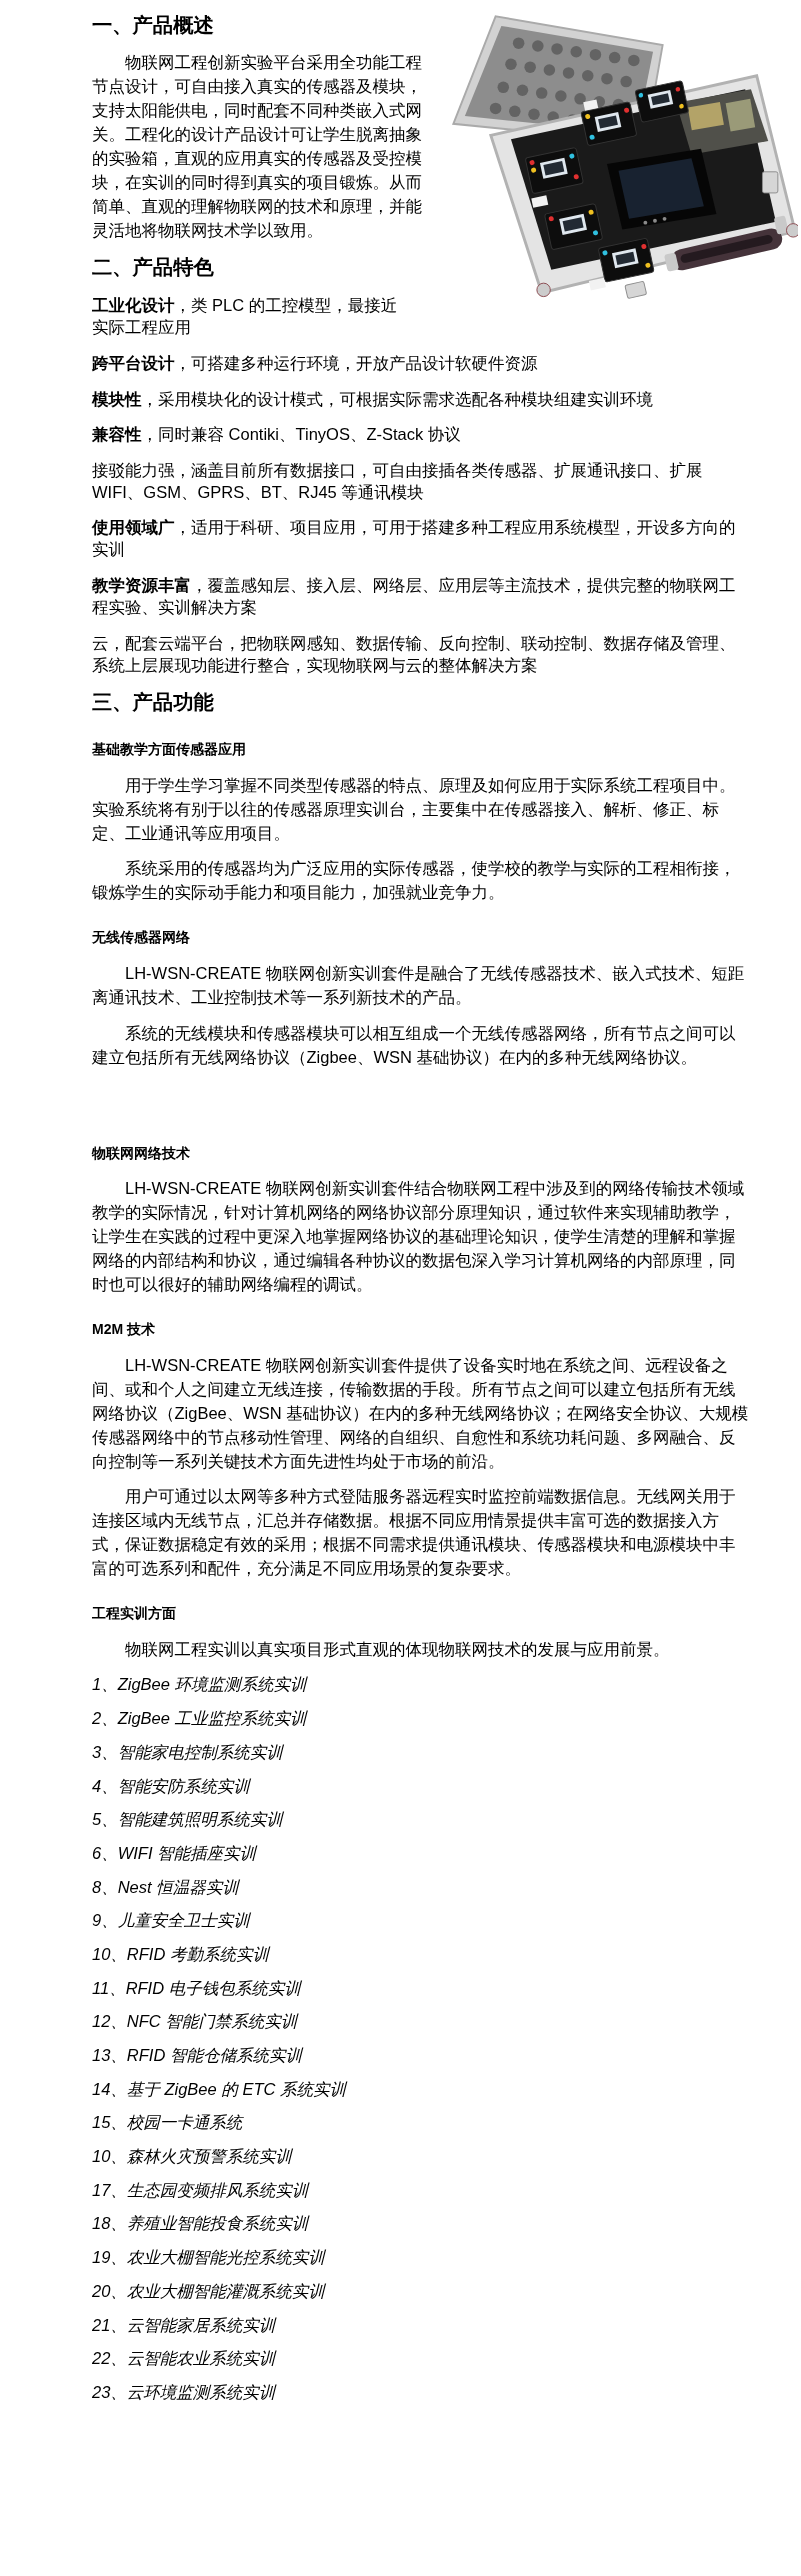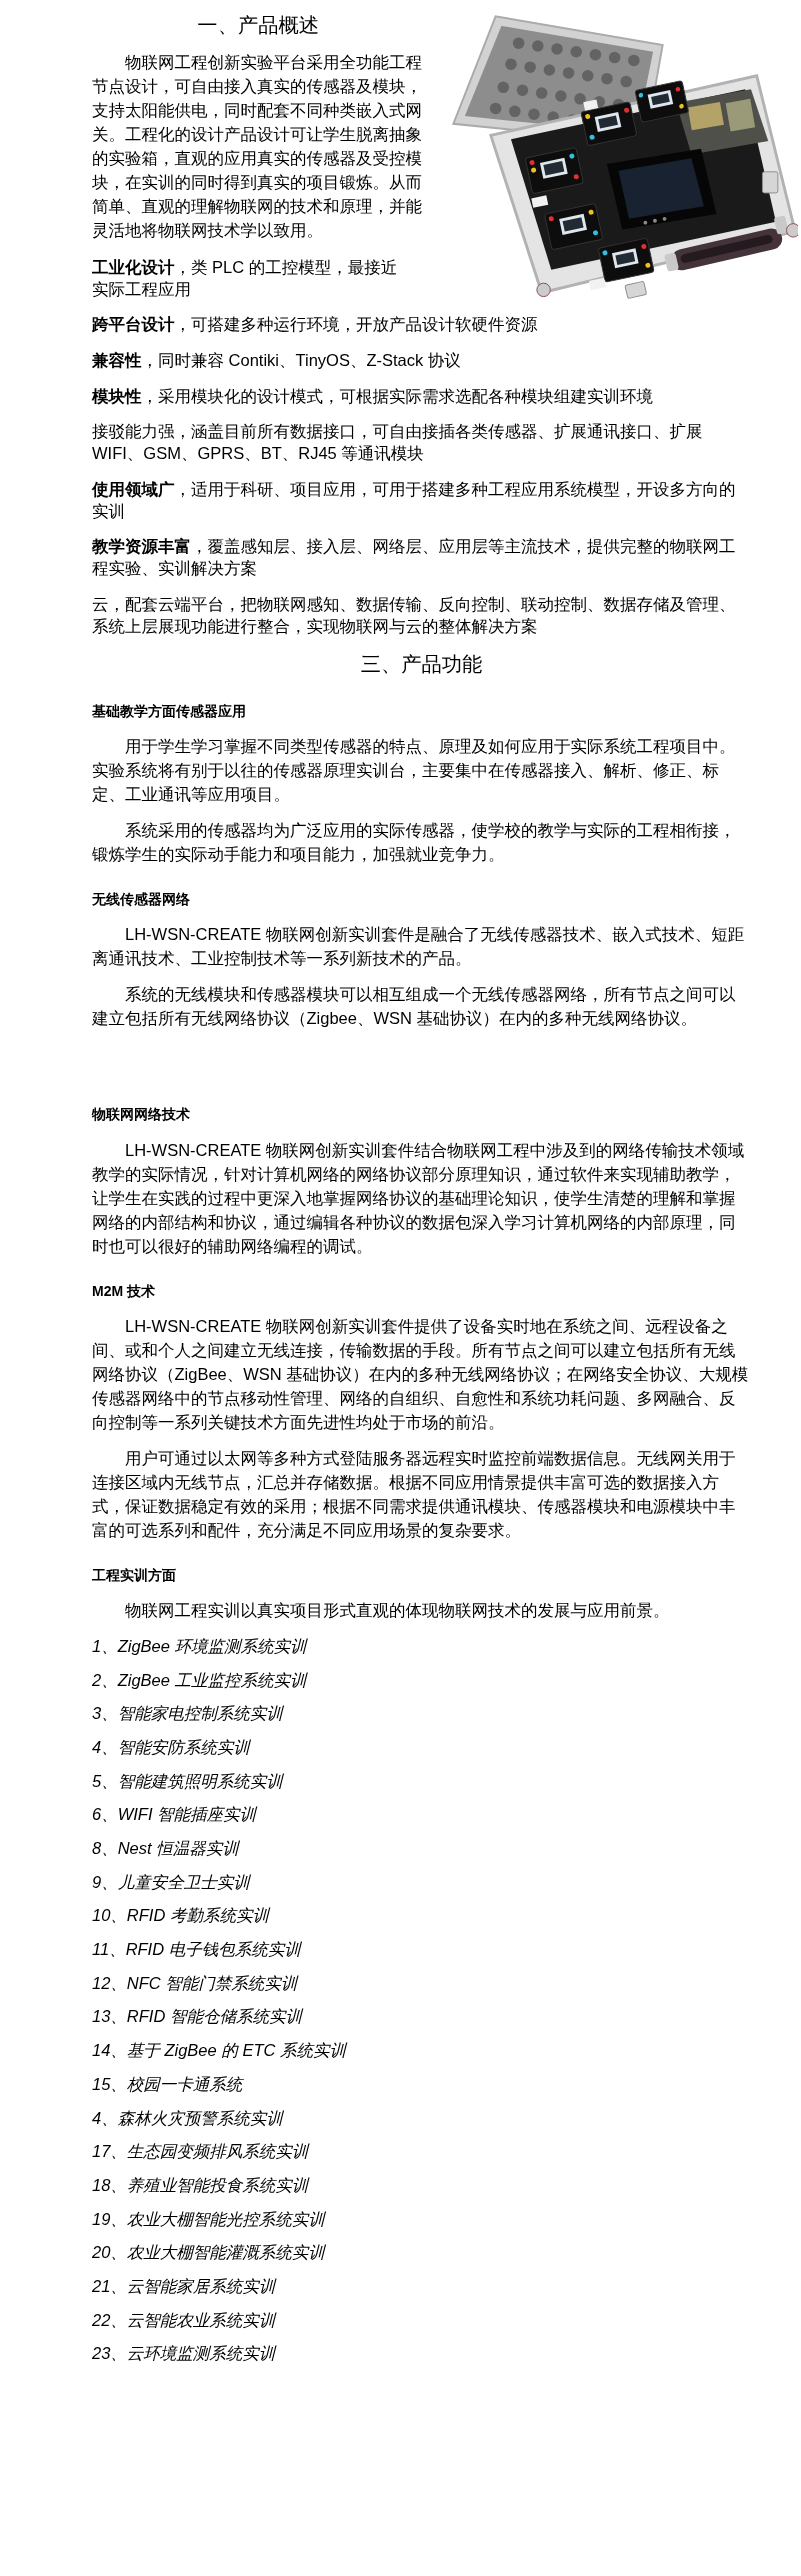--- a/index.html
+++ b/index.html
@@ -15,23 +15,22 @@
     font-family: "Liberation Sans", sans-serif;
   }
   .page {
     padding: 5.8px 50px 0 92px;
     font-size: 16.5px;
     line-height: 24px;
   }
   h1.sec {
     font-size: 20.3px;
     line-height: 27px;
-    font-weight: normal;
+    font-weight: bold;
     margin: 11.6px 0 11.6px 0;
-    text-align: center;
   }
   h1.sec.first { margin-top: 5.8px; }
   .photo {
     float: right;
     width: 360px;
     height: 294px;
     margin: 1.9px -47px 5.8px 13.6px;
   }
   .photo svg { display: block; width: 100%; height: 100%; }
   p.body {
@@ -173,25 +172,26 @@
 
       <circle cx="110" cy="293" r="7" fill="#cccccc" stroke="#8a4a50"></circle>
       <circle cx="370" cy="231" r="7" fill="#cccccc" stroke="#8a4a50"></circle>
     </svg>
   </div>
 
   <h1 class="sec first">一、产品概述</h1>
 
   <p class="body">物联网工程创新实验平台采用全功能工程节点设计，可自由接入真实的传感器及模块，支持太阳能供电，同时配套不同种类嵌入式网关。工程化的设计产品设计可让学生脱离抽象的实验箱，直观的应用真实的传感器及受控模块，在实训的同时得到真实的项目锻炼。从而简单、直观的理解物联网的技术和原理，并能灵活地将物联网技术学以致用。</p>
 
+  <h1 class="sec">二、产品特色</h1>
 
   <p class="feature narrow"><b class="lead">工业化设计</b><span>，类 PLC 的工控模型，最接近实际工程应用</span></p>
   <p class="feature"><b class="lead">跨平台设计</b><span>，可搭建多种运行环境，开放产品设计软硬件资源</span></p>
+  <p class="feature"><b class="lead">模块性</b><span>，采用模块化的设计模式，可根据实际需求选配各种模块组建实训环境</span></p>
   <p class="feature"><b class="lead">兼容性</b><span>，同时兼容 Contiki、TinyOS、Z-Stack 协议</span></p>
-  <p class="feature"><b class="lead">模块性</b><span>，采用模块化的设计模式，可根据实际需求选配各种模块组建实训环境</span></p>
   <p class="feature"><b class="lead"></b><span>接驳能力强，涵盖目前所有数据接口，可自由接插各类传感器、扩展通讯接口、扩展 WIFI、GSM、GPRS、BT、RJ45 等通讯模块</span></p>
   <p class="feature"><b class="lead">使用领域广</b><span>，适用于科研、项目应用，可用于搭建多种工程应用系统模型，开设多方向的实训</span></p>
   <p class="feature"><b class="lead">教学资源丰富</b><span>，覆盖感知层、接入层、网络层、应用层等主流技术，提供完整的物联网工程实验、实训解决方案</span></p>
   <p class="feature"><b class="lead"></b><span>云，配套云端平台，把物联网感知、数据传输、反向控制、联动控制、数据存储及管理、系统上层展现功能进行整合，实现物联网与云的整体解决方案</span></p>
 
   <h1 class="sec">三、产品功能</h1>
 
   <h3 class="sub">基础教学方面传感器应用</h3>
   <p class="body">用于学生学习掌握不同类型传感器的特点、原理及如何应用于实际系统工程项目中。实验系统将有别于以往的传感器原理实训台，主要集中在传感器接入、解析、修正、标定、工业通讯等应用项目。</p>
   <p class="body">系统采用的传感器均为广泛应用的实际传感器，使学校的教学与实际的工程相衔接，锻炼学生的实际动手能力和项目能力，加强就业竞争力。</p>
@@ -218,21 +218,21 @@
     <li>5、智能建筑照明系统实训</li>
     <li>6、WIFI 智能插座实训</li>
     <li>8、Nest 恒温器实训</li>
     <li>9、儿童安全卫士实训</li>
     <li>10、RFID 考勤系统实训</li>
     <li>11、RFID 电子钱包系统实训</li>
     <li>12、NFC 智能门禁系统实训</li>
     <li>13、RFID 智能仓储系统实训</li>
     <li>14、基于 ZigBee 的 ETC 系统实训</li>
     <li>15、校园一卡通系统</li>
-    <li>4、森林火灾预警系统实训</li>
+    <li>10、森林火灾预警系统实训</li>
     <li>17、生态园变频排风系统实训</li>
     <li>18、养殖业智能投食系统实训</li>
     <li>19、农业大棚智能光控系统实训</li>
     <li>20、农业大棚智能灌溉系统实训</li>
     <li>21、云智能家居系统实训</li>
     <li>22、云智能农业系统实训</li>
     <li>23、云环境监测系统实训</li>
   </ul>
 
 </div>

